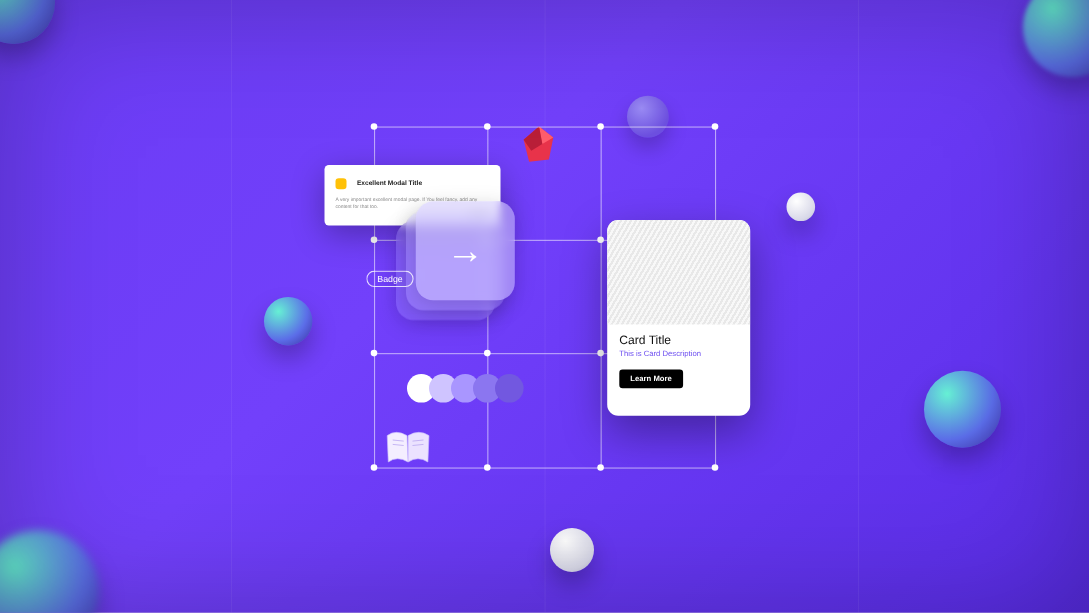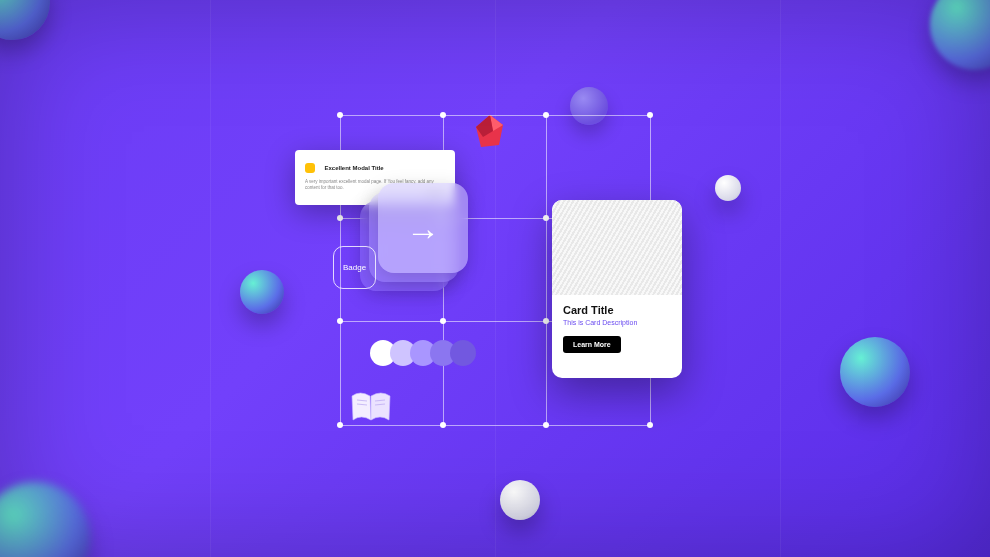--- a/index.html
+++ b/index.html
@@ -46,37 +46,37 @@
 .stack .layer { position: absolute; border-radius: 16px; background: rgba(200,190,255,0.35); backdrop-filter: blur(4px); box-shadow: 0 5px 20px rgba(0,0,0,0.15); }
 .stack .l1 { left: -18px; top: 18px; width: 90px; height: 90px; background: rgba(180,170,250,0.25); }
 .stack .l2 { left: -9px; top: 9px; width: 90px; height: 90px; background: rgba(190,180,255,0.3); }
 .stack .l3 { left: 0; top: 0; width: 90px; height: 90px; background: rgba(210,200,255,0.55); display: flex; align-items: center; justify-content: center; }
 .stack .arrow { color: #fff; font-size: 34px; font-weight: 300; }
 
 
 .badge {
   position: absolute; left: 333px; top: 246px;
   border: 1px solid rgba(255,255,255,0.8); border-radius: 10px;
-  padding: 16px 9px; font-size: 8px; color: #fff;
+  padding: 2px 9px; font-size: 8px; color: #fff;
 }
 
 
 .typo { position: absolute; left: 448px; top: 228px; font-size: 88px; font-weight: 800; letter-spacing: -2px; }
 .typo .a1 { color: #b3a6ff; }
 .typo .a2 { color: #8a6fff; margin-left: -8px; }
 
 
 .card {
   position: absolute; left: 552px; top: 200px; width: 130px; height: 178px;
   background: #fff; border-radius: 10px; box-shadow: 0 15px 40px rgba(0,0,0,0.35);
   overflow: hidden;
 }
 .card .img { height: 95px; background: repeating-linear-gradient(120deg, #f8f8f8 0px, #f8f8f8 2px, #e8e8e8 2px, #e8e8e8 4px); }
 .card .body { padding: 9px 11px; }
-.card .title { font-size: 11px; font-weight: 700; color: #111; }
+.card .title { font-size: 11px; font-weight: 400; color: #111; }
 .card .desc { font-size: 7px; color: #6b4cf0; margin-top: 3px; }
 .card .btn { display: inline-block; margin-top: 10px; background: #000; color: #fff; font-size: 7px; padding: 5px 10px; border-radius: 3px; font-weight: 600; }
 
 
 .swatches { position: absolute; left: 370px; top: 340px; display: flex; }
 .swatch { width: 26px; height: 26px; border-radius: 50%; margin-right: -6px; }
 
 
 .book { position: absolute; left: 350px; top: 390px; width: 42px; height: 34px; }
 

